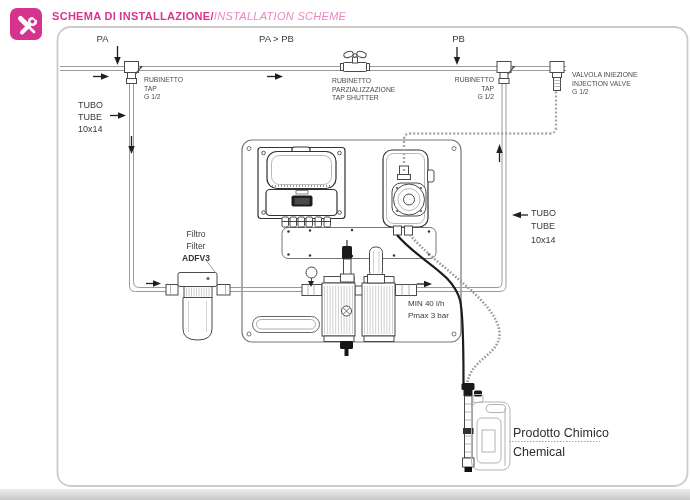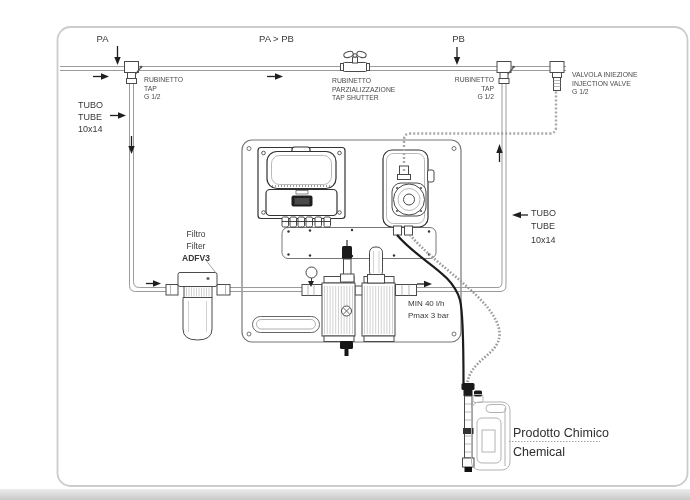--- a/index.html
+++ b/index.html
@@ -34,20 +34,36 @@
   .t-chem{font-size:12.5px;fill:#2e2e2e;}
   .bold{font-weight:bold;}
   .mid{text-anchor:middle;}
   .end{text-anchor:end;}
 </style>
 </head>
 <body>
 
 <div class="page">
 
+  <div class="hdr">
+    <svg class="hdr-icon" width="32" height="32" viewBox="0 0 32 32">
+      <rect x="0" y="0" width="32" height="32" rx="7" fill="#d5338e"></rect>
+      <g stroke="#ffffff" stroke-linecap="round" fill="none">
+        <line x1="10.5" y1="10.5" x2="16.5" y2="16.5" stroke-width="5"></line>
+        <line x1="16.5" y1="16.5" x2="24" y2="24" stroke-width="2.6"></line>
+        <line x1="12" y1="24.5" x2="19.5" y2="17" stroke-width="4"></line>
+      </g>
+      <circle cx="22.5" cy="13.5" r="4.6" fill="#ffffff"></circle>
+      <circle cx="22.5" cy="13.5" r="2" fill="#d5338e"></circle>
+      <rect x="21.5" y="6.2" width="7" height="4.2" fill="#d5338e" transform="rotate(45 25 8.3)"></rect>
+    </svg>
+    <div class="hdr-title">
+      <span class="b">SCHEMA DI INSTALLAZIONE/</span><span class="i">INSTALLATION SCHEME</span>
+    </div>
+  </div>
 
   <svg class="diagram" width="690" height="500" viewBox="0 0 690 500">
 
     <rect x="57.5" y="27" width="630" height="459" rx="13" fill="none" stroke="#cccccc" stroke-width="1.8"></rect>
 
     <g>
       <line class="pipe" x1="60" y1="66.5" x2="566" y2="66.5"></line>
       <line class="pipe" x1="60" y1="70.5" x2="566" y2="70.5"></line>
     </g>
 

